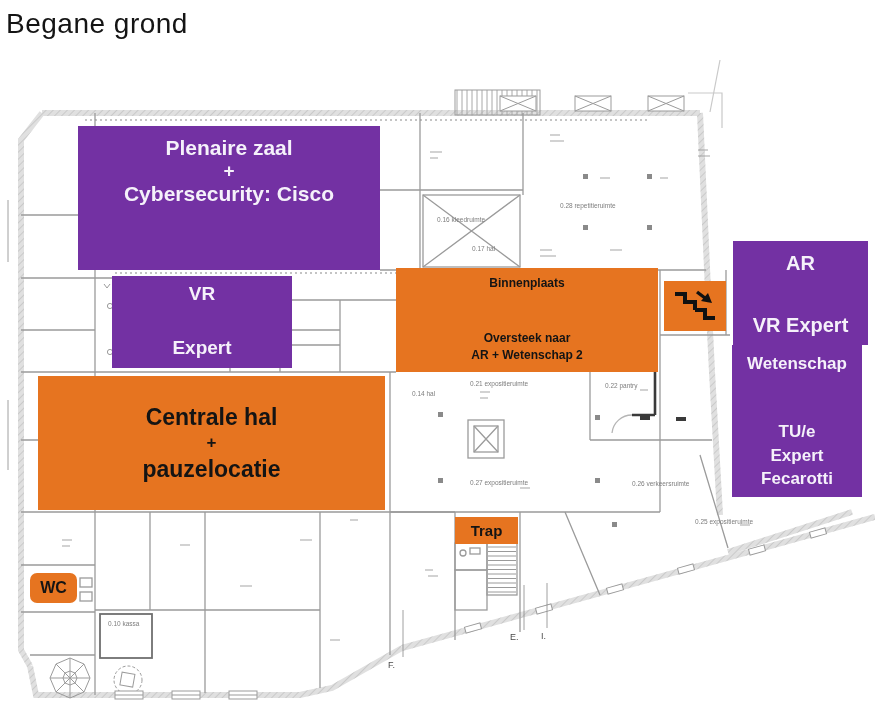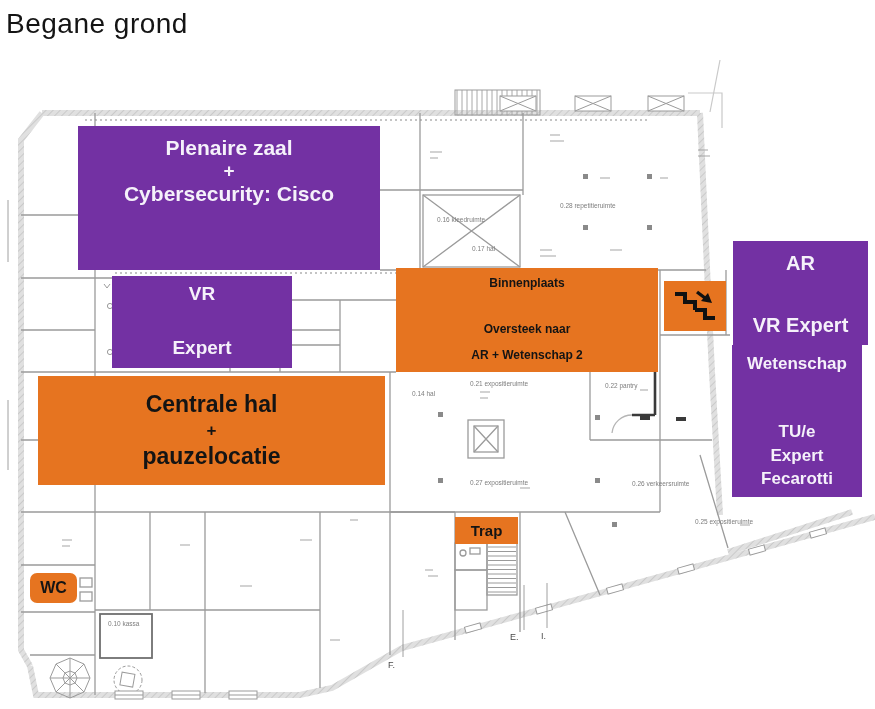--- a/index.html
+++ b/index.html
@@ -18,23 +18,23 @@
   .b{font-weight:700;line-height:1.15;}
   .spacer{flex:1;}
   
   #plenaire{left:78px;top:126px;width:302px;height:144px;padding:10px 6px 4px;justify-content:flex-start;}
   #plenaire .l1,#plenaire .l3{font-size:21px;}
   #plenaire .l2{font-size:19px;}
   #vr{left:112px;top:276px;width:180px;height:92px;padding:7px 0 9px;justify-content:space-between;}
   #vr .b{font-size:19px;}
   #binnen{left:396px;top:268px;width:262px;height:104px;padding:9px 4px 9px;}
   #binnen .b{font-size:12px;}
-  #binnen .l3{margin-top:12px;}
+  #binnen .l3{margin-top:3px;}
   #stairsbox{left:664px;top:281px;width:62px;height:50px;align-items:center;justify-content:center;}
-  #centrale{left:38px;top:376px;width:347px;height:109px;justify-content:center;}
+  #centrale{left:38px;top:376px;width:347px;height:134px;justify-content:center;}
   #centrale .l1,#centrale .l3{font-size:23px;}
   #centrale .l2{font-size:17px;margin:3px 0;}
   #ar{left:733px;top:241px;width:135px;height:104px;padding:11px 0 8px;justify-content:space-between;}
   #ar .b{font-size:20px;}
   #wet{left:732px;top:345px;width:130px;height:152px;padding:9px 12px 8px;}
   #wet .b{font-size:17px;}
   #wet .l2,#wet .l3,#wet .l4{margin-top:4px;}
   #trap{left:455px;top:517px;width:63px;height:27px;justify-content:center;}
   #trap .b{font-size:15px;}
   #wc{left:30px;top:573px;width:47px;height:30px;justify-content:center;border-radius:7px;}

